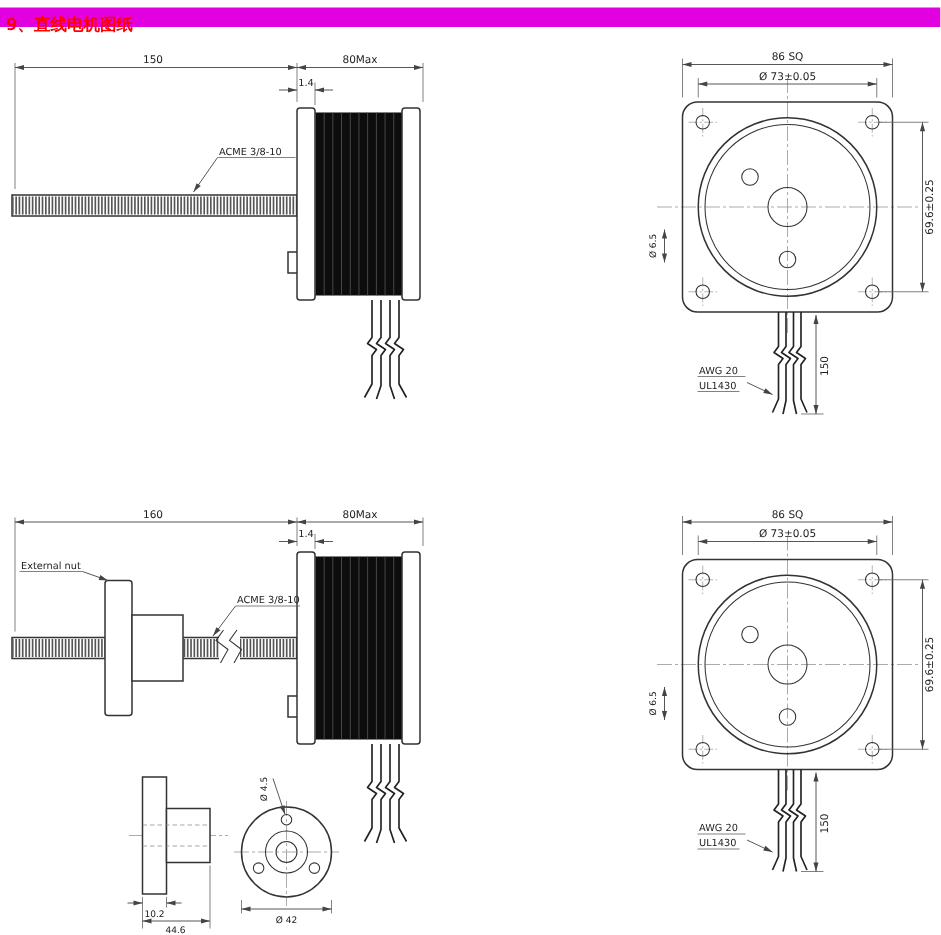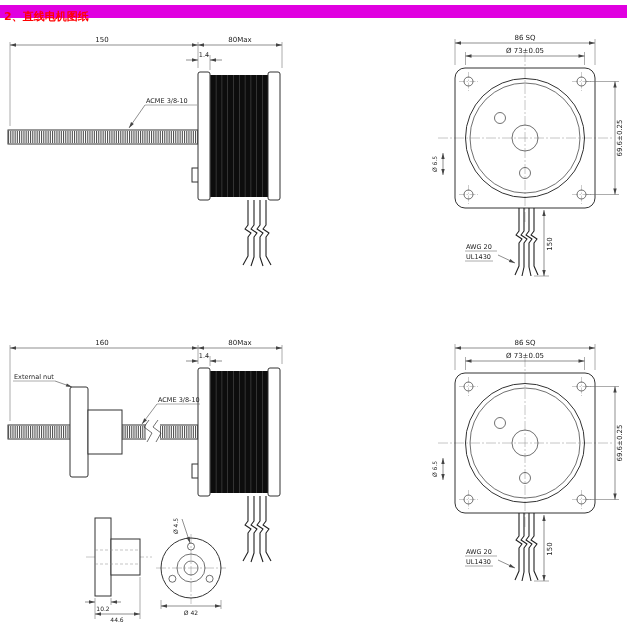--- a/index.html
+++ b/index.html
@@ -19,21 +19,21 @@
   text.d  { font:7px "DejaVu Sans", sans-serif; fill:#222; text-anchor:middle; }
   text.ds { font:6.5px "DejaVu Sans", sans-serif; fill:#222; text-anchor:start; }
   .wire { fill:none; stroke:#222; stroke-width:1.1; stroke-linejoin:round; }
 </style>
 </head>
 <body>
 
 <div id="page">
 
   <div class="header">
-    <span>2、直线电机图纸</span>
+    <span>9、直线电机图纸</span>
   </div>
 
   <svg style="left:0;top:30px" width="300" height="255" viewBox="0 0 300 255">
     <g>
       <rect class="fillw" x="8" y="100" width="190" height="14"></rect>
       <line x1="8" y1="107" x2="198" y2="107" stroke="#555" stroke-width="12" stroke-dasharray="1.1 1.1"></line>
     </g>
     <g>
       <rect class="fillw" x="192" y="138" width="8" height="14"></rect>
       <rect class="fillw" x="198" y="42" width="12" height="128" rx="2"></rect>

